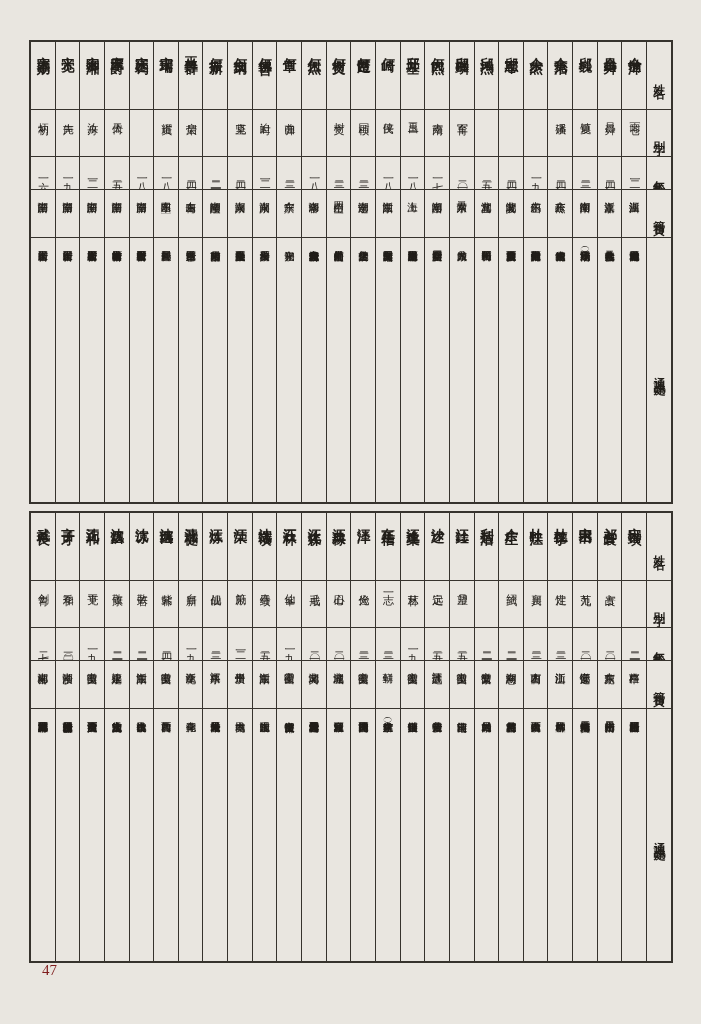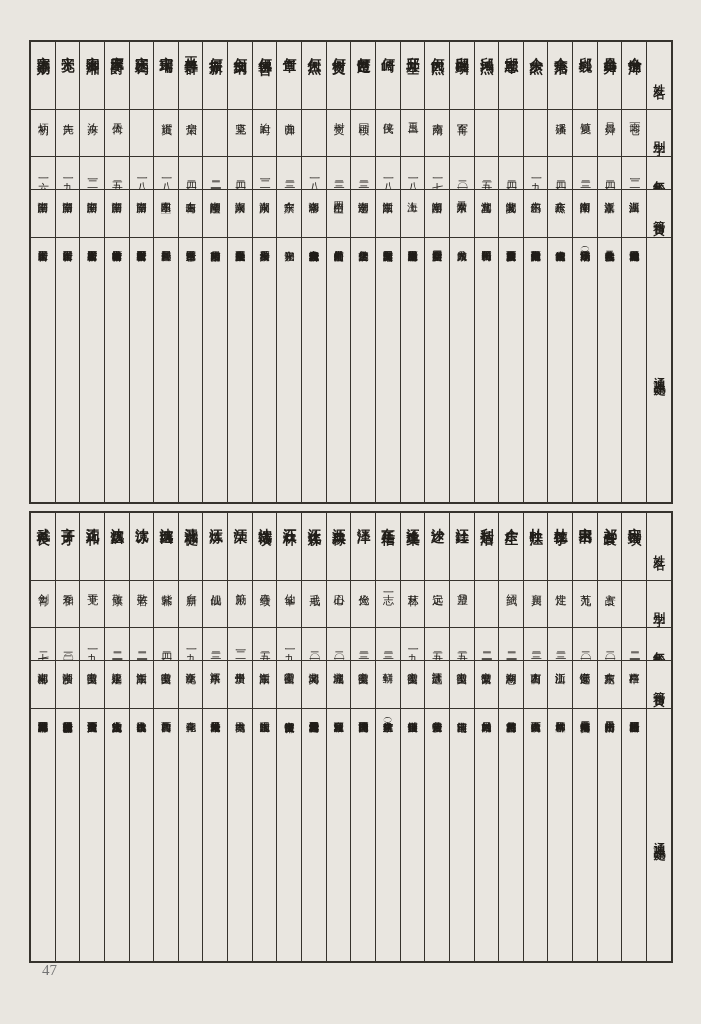--- a/index.html
+++ b/index.html
@@ -56,21 +56,21 @@
   .cell-courtesy .vtext{font-size:11px;letter-spacing:1px;}
   .cell-age .vtext{font-size:11px;letter-spacing:1px;}
   .cell-native .vtext{font-size:10.5px;letter-spacing:0.5px;}
   .cell-address .vtext{font-size:10px;line-height:11.5px;letter-spacing:0;max-height:100%;}
 
   .header-col .cell{align-items:center;justify-content:center;}
   .header-col .vtext{font-size:12px;font-weight:700;letter-spacing:3px;}
 
   .page-number{
     position:absolute;left:42px;top:962px;
-    font-size:15px;color:#737373;
+    font-size:15px;color:#7f1d1d;
     font-family:"Liberation Serif","DejaVu Serif",serif;
   }
 </style>
 </head>
 <body>
 
 <div class="page">
   <div class="table-frame frame-top">
   <div class="col header-col">
     <div class="cell cell-name">

